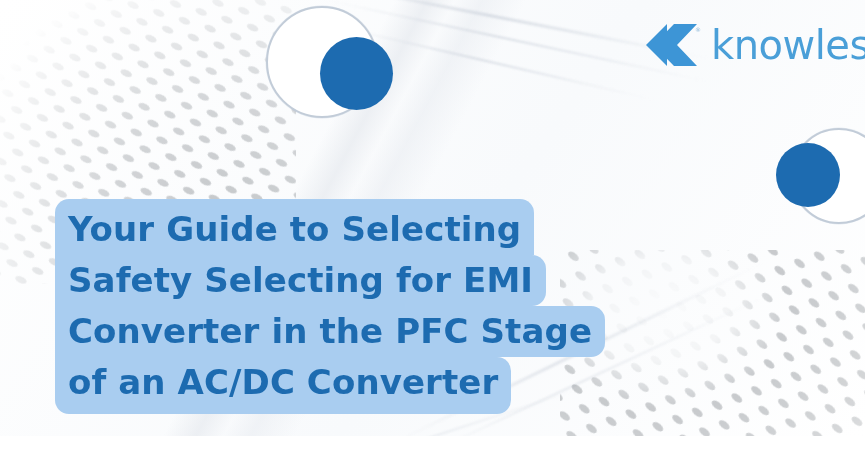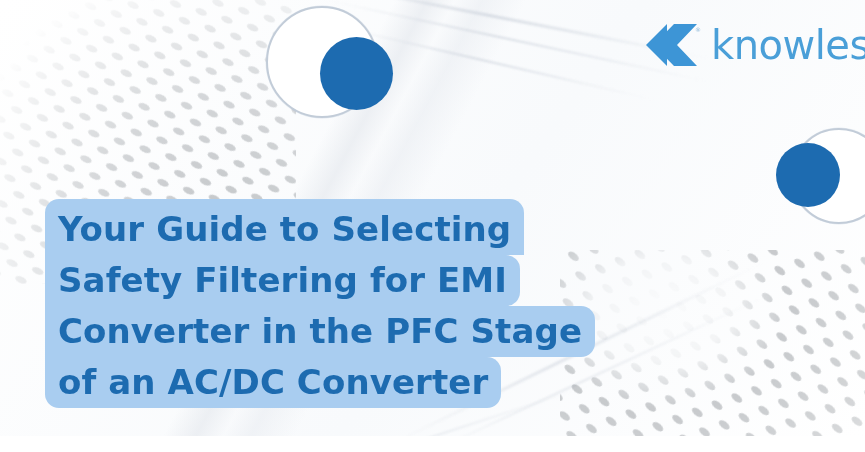--- a/index.html
+++ b/index.html
@@ -82,41 +82,41 @@
     font-size: 40px;
     font-weight: 400;
     letter-spacing: -0.5px;
     line-height: 1;
     font-family: "DejaVu Sans", "Liberation Sans", sans-serif;
   }
 
   
   .headline {
     position: absolute;
-    left: 45px;
+    left: 55px;
     top: 199px;
     width: 600px;
   }
   .headline-line {
     display: table;
     color: #1d6bb0;
     font-size: 34px;
     font-weight: 700;
     line-height: 51px;
     letter-spacing: 0.1px;
     white-space: nowrap;
     background: #a9cdf0;
     padding: 0 13px;
     margin: 0;
     font-family: "DejaVu Sans", "Liberation Sans", sans-serif;
   }
   .headline-line.l1 { border-radius: 14px 14px 0 0; padding-top: 5px; }
   .headline-line.l2 { border-radius: 0 14px 14px 0; }
   .headline-line.l3 { border-radius: 0 14px 14px 0; }
-  .headline-line.l4 { border-radius: 0 14px 14px 14px; }
+  .headline-line.l4 { border-radius: 0 14px 14px 14px; padding-bottom: 6px; }
   .headline-line.l1 { border-top-left-radius: 14px; }
   .headline-line.l4 { border-bottom-left-radius: 14px; }
 </style>
 </head>
 <body>
 
 <div class="banner">
 
   <div class="bg-base"></div>
 
@@ -185,18 +185,18 @@
         <polygon points="22,2 22,44 1,23" fill="#3d95d6"></polygon>
         <polygon points="52,2 29,2 8.5,23 29,44 52,44 32,23" fill="#3d95d6"></polygon>
         <text x="50" y="10" font-size="6" fill="#8fb9d8" font-family="DejaVu Sans, sans-serif">®</text>
       </svg>
     </span>
     <span class="logo-word">knowles</span>
   </div>
 
   <div class="headline">
     <div class="headline-line l1">Your Guide to Selecting</div>
-    <div class="headline-line l2">Safety Filtering for EMI</div>
+    <div class="headline-line l2">Safety Selecting for EMI</div>
     <div class="headline-line l3">Converter in the PFC Stage</div>
     <div class="headline-line l4">of an AC/DC Converter</div>
   </div>
 
 </div>
 
 </body></html>

